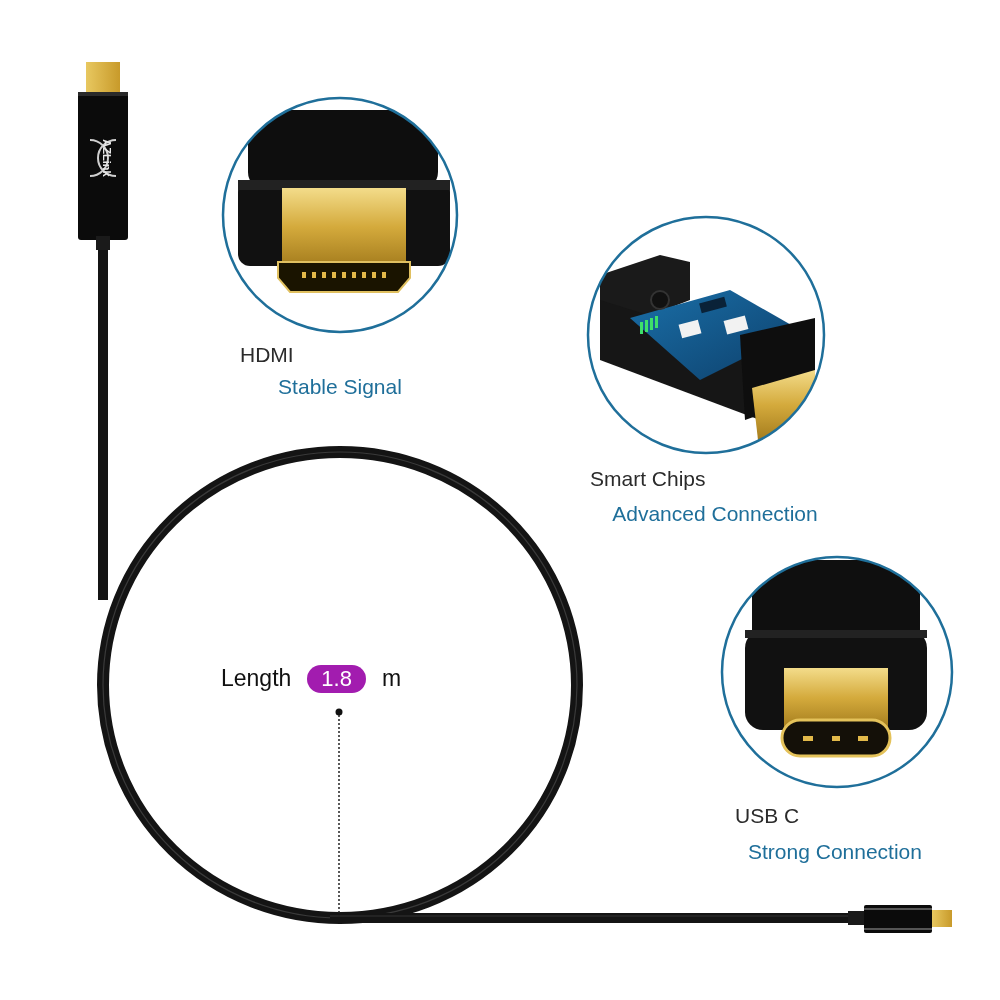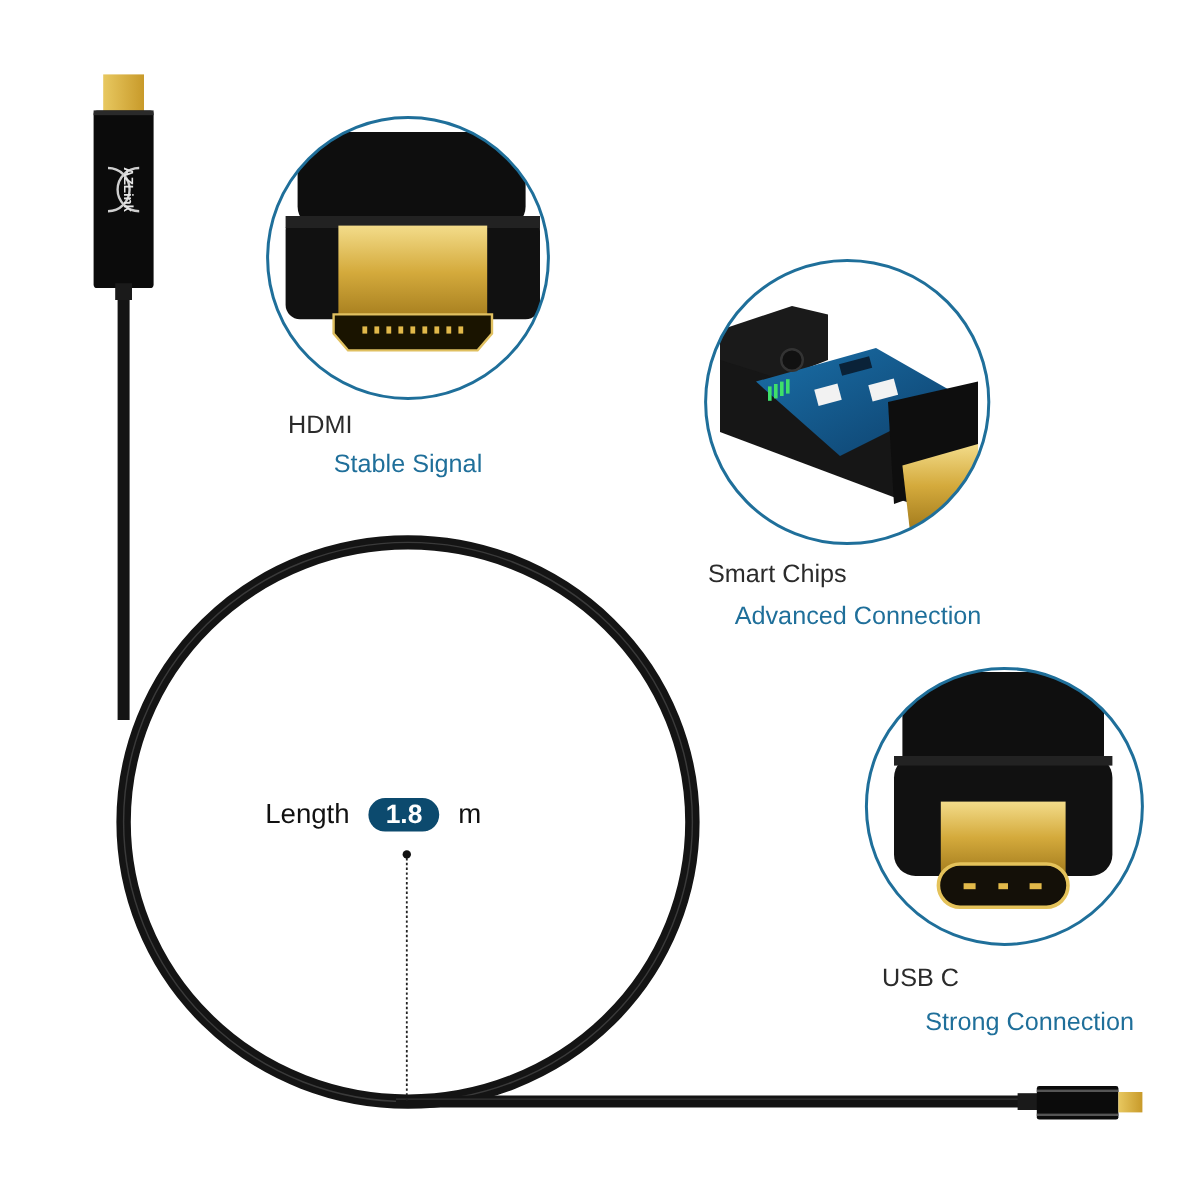--- a/index.html
+++ b/index.html
@@ -2,21 +2,21 @@
 <html><head>
   <meta charset="utf-8">
   <style>
     html, body { margin: 0; padding: 0; background: #ffffff; }
     body { width: 1000px; height: 1000px; position: relative; overflow: hidden;
            font-family: "Liberation Sans", sans-serif; }
     .abs { position: absolute; }
     .label-title { color: #2b2b2b; font-size: 21px; text-align: left; white-space: nowrap; }
     .label-sub { color: #1f6f9a; font-size: 21px; text-align: center; white-space: nowrap; }
     .length-wrap { display: flex; align-items: flex-start; gap: 16px; font-size: 23px; color: #111; white-space: nowrap; }
-    .length-pill { background: #0c4a6e; color: #ffffff; border-radius: 14px; padding: 1px 14px; font-size: 22px; line-height: 26px; font-weight: bold; }
+    .length-pill { background: #a21caf; color: #ffffff; border-radius: 14px; padding: 1px 14px; font-size: 22px; line-height: 26px; }
     svg { position: absolute; left: 0; top: 0; }
   </style>
 </head>
 <body>
 
 <svg width="1000" height="1000" viewBox="0 0 1000 1000">
   <defs>
     <linearGradient id="gold" x1="0" y1="0" x2="0" y2="1">
       <stop offset="0" stop-color="#f3dc8a"></stop>
       <stop offset="0.5" stop-color="#d4aa3c"></stop>
@@ -146,19 +146,19 @@
   </g>
 </svg>
 
 <div class="abs label-title" style="left:240px; top:343px; width:200px;">HDMI</div>
 <div class="abs label-sub" style="left:240px; top:375px; width:200px;text-align:center;">Stable Signal</div>
 
 <div class="abs label-title" style="left:590px; top:467px; width:250px;">Smart Chips</div>
 <div class="abs label-sub" style="left:580px; top:502px; width:270px;">Advanced Connection</div>
 
 <div class="abs label-title" style="left:735px; top:804px; width:200px;">USB C</div>
-<div class="abs label-sub" style="left:725px; top:840px; width:220px;text-align:right;">Strong Connection</div>
+<div class="abs label-sub" style="left:725px; top:840px; width:220px;">Strong Connection</div>
 
 <div class="abs length-wrap" style="left:221px; top:665px;">
   <span>Length</span>
   <span class="length-pill">1.8</span>
   <span>m</span>
 </div>
 
 </body></html>

